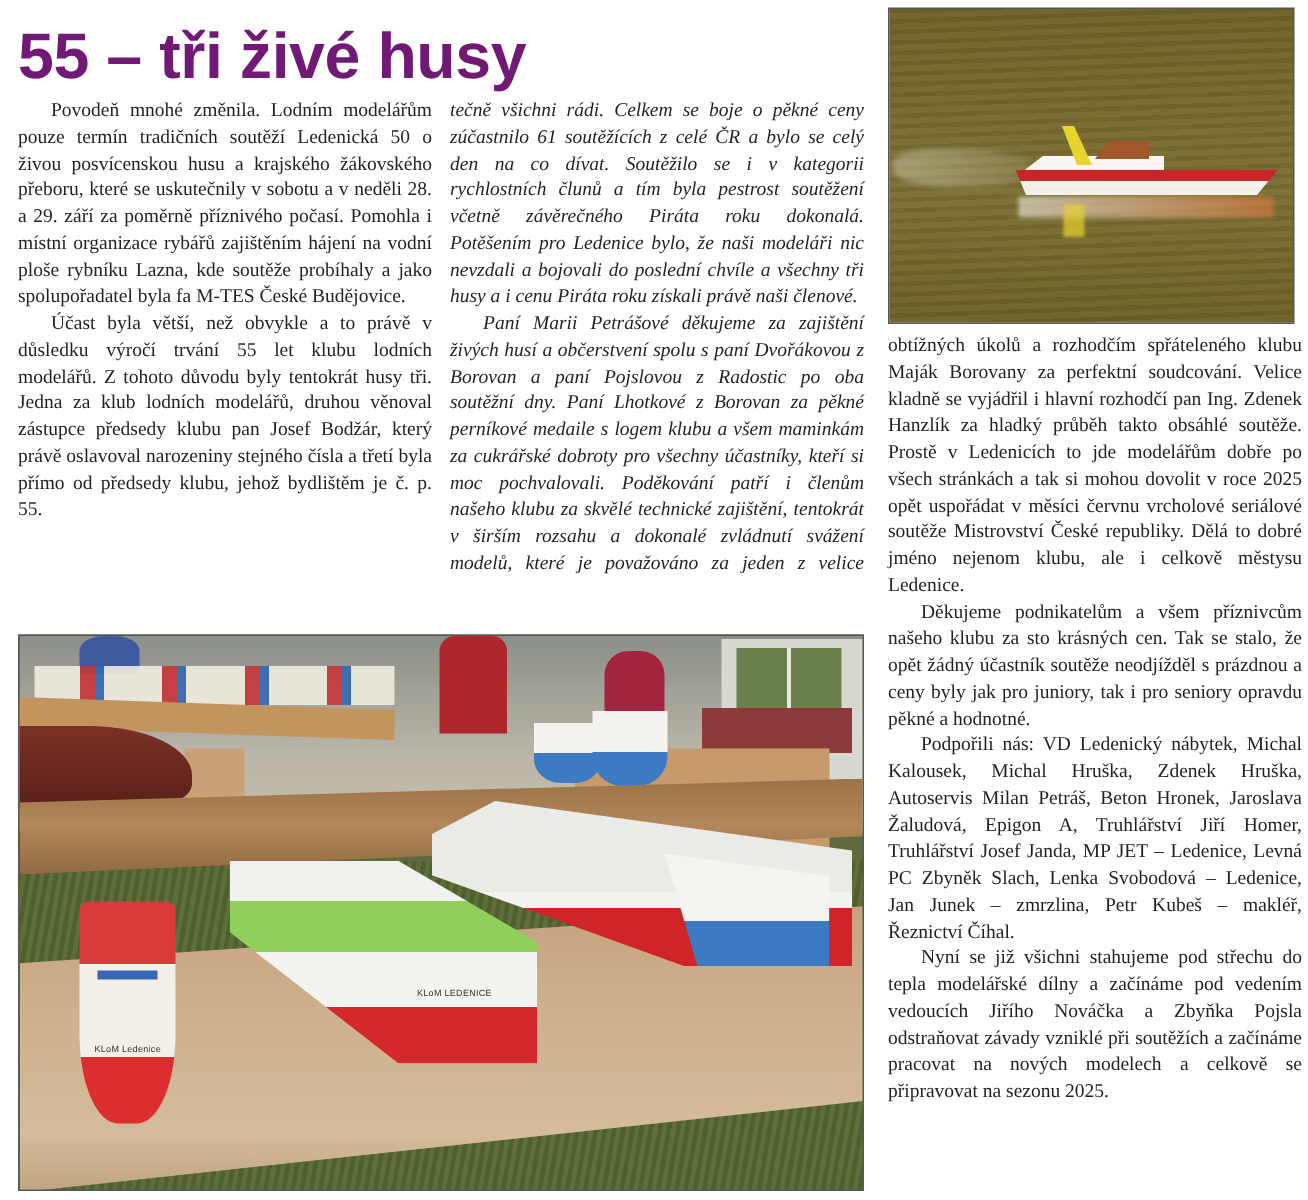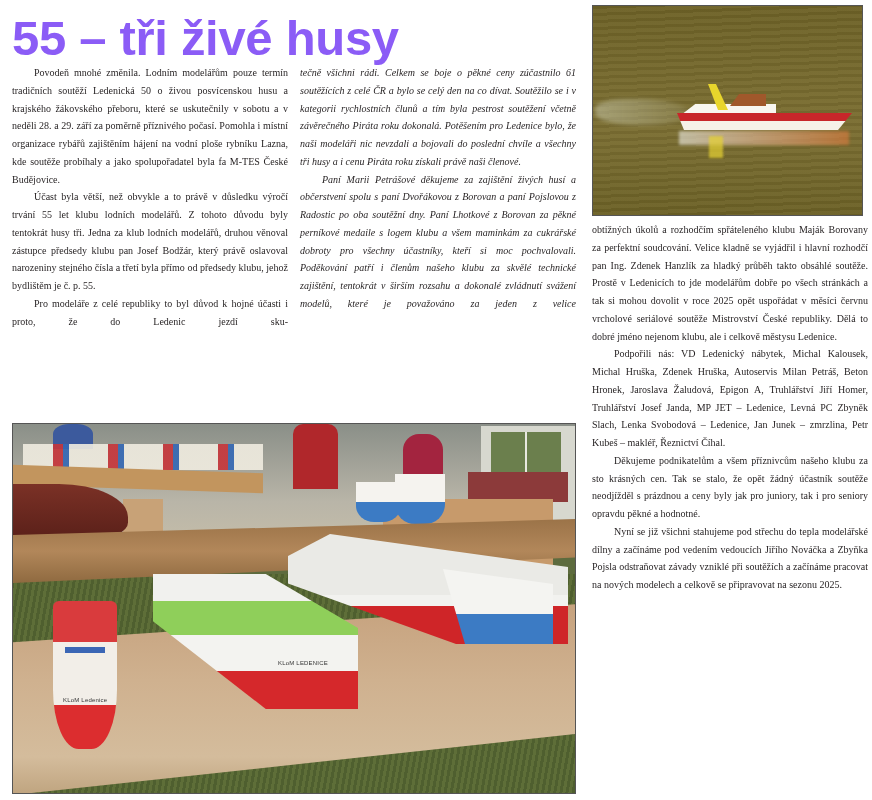--- a/index.html
+++ b/index.html
@@ -2,26 +2,26 @@
 <html><head>
 <meta charset="utf-8">
 <style>
   * { box-sizing: border-box; margin: 0; padding: 0; }
   html, body { width: 872px; height: 800px; background: #ffffff; overflow: hidden; }
   body { position: relative; font-family: "Liberation Serif", serif; color: #231f20; }
 
   .title {
     position: absolute; left: 12px; top: 16px;
     font-family: "Liberation Sans", sans-serif; font-weight: bold;
-    font-size: 49px; letter-spacing: -0.3px; line-height: 44px; color: #8b5cf6;
+    font-size: 43px; letter-spacing: -0.3px; line-height: 44px; color: #701a75;
     white-space: nowrap;
   }
 
   .col {
-    position: absolute; font-size: 10px; line-height: 17.75px;
+    position: absolute; font-size: 13px; line-height: 17.75px;
     text-align: justify; hyphens: manual;
   }
   .col p { text-indent: 22px; }
   .col p.noindent { text-indent: 0; }
 
   #col1 { left: 12px; top: 64px; width: 276px; }
   #col2 { left: 300px; top: 64px; width: 276px; font-style: italic; }
   #col3a { left: 592px; top: 221px; width: 276px; }
 
   .photo { position: absolute; overflow: hidden; border: 1px solid #555; }
@@ -99,32 +99,31 @@
   .label-klom { position: absolute; font-family: "Liberation Sans", sans-serif; font-size: 6px; color: #333; letter-spacing: .2px; }
 </style>
 </head>
 <body>
 
 <h1 class="title">55 – tři živé husy</h1>
 
 <div class="col" id="col1">
   <p>Povodeň mnohé změnila. Lodním modelářům pouze termín tradičních soutěží Ledenická 50 o živou posvícenskou husu a krajského žákovského přeboru, které se uskutečnily v sobotu a v neděli 28. a 29. září za poměrně příznivého počasí. Pomohla i místní organizace rybářů zajištěním hájení na vodní ploše rybníku Lazna, kde soutěže probíhaly a jako spolupořadatel byla fa M-TES České Budějovice.</p>
   <p>Účast byla větší, než obvykle a to právě v důsledku výročí trvání 55 let klubu lodních modelářů. Z tohoto důvodu byly tentokrát husy tři. Jedna za klub lodních modelářů, druhou věnoval zástupce předsedy klubu pan Josef Bodžár, který právě oslavoval narozeniny stejného čísla a třetí byla přímo od předsedy klubu, jehož bydlištěm je č. p. 55.</p>
-  <p style="text-align-last: justify;">Pro modeláře z celé republiky to byl důvod k hojné účasti i proto, že do Ledenic jezdí sku-</p>
 </div>
 
 <div class="col" id="col2">
   <p class="noindent">tečně všichni rádi. Celkem se boje o pěkné ceny zúčastnilo 61 soutěžících z celé ČR a bylo se celý den na co dívat. Soutěžilo se i v kategorii rychlostních člunů a tím byla pestrost soutěžení včetně závěrečného Piráta roku dokonalá. Potěšením pro Ledenice bylo, že naši modeláři nic nevzdali a bojovali do poslední chvíle a všechny tři husy a i cenu Piráta roku získali právě naši členové.</p>
   <p style="text-align-last: justify;">Paní Marii Petrášové děkujeme za zajištění živých husí a občerstvení spolu s paní Dvořákovou z Borovan a paní Pojslovou z Radostic po oba soutěžní dny. Paní Lhotkové z Borovan za pěkné perníkové medaile s logem klubu a všem maminkám za cukrářské dobroty pro všechny účastníky, kteří si moc pochvalovali. Poděkování patří i členům našeho klubu za skvělé technické zajištění, tentokrát v širším rozsahu a dokonalé zvládnutí svážení modelů, které je považováno za jeden z velice</p>
 </div>
 
 <div class="col" id="col3a">
   <p class="noindent">obtížných úkolů a rozhodčím spřáteleného klubu Maják Borovany za perfektní soudcování. Velice kladně se vyjádřil i hlavní rozhodčí pan Ing. Zdenek Hanzlík za hladký průběh takto obsáhlé soutěže. Prostě v Ledenicích to jde modelářům dobře po všech stránkách a tak si mohou dovolit v roce 2025 opět uspořádat v měsíci červnu vrcholové seriálové soutěže Mistrovství České republiky. Dělá to dobré jméno nejenom klubu, ale i celkově městysu Ledenice.</p>
+  <p>Děkujeme podnikatelům a všem příznivcům našeho klubu za sto krásných cen. Tak se stalo, že opět žádný účastník soutěže neodjížděl s prázdnou a ceny byly jak pro juniory, tak i pro seniory opravdu pěkné a hodnotné.</p>
   <p>Podpořili nás: VD Ledenický nábytek, Michal Kalousek, Michal Hruška, Zdenek Hruška, Autoservis Milan Petráš, Beton Hronek, Jaroslava Žaludová, Epigon A, Truhlářství Jiří Homer, Truhlářství Josef Janda, MP JET – Ledenice, Levná PC Zbyněk Slach, Lenka Svobodová – Ledenice, Jan Junek – zmrzlina, Petr Kubeš – makléř, Řeznictví Číhal.</p>
-  <p>Děkujeme podnikatelům a všem příznivcům našeho klubu za sto krásných cen. Tak se stalo, že opět žádný účastník soutěže neodjížděl s prázdnou a ceny byly jak pro juniory, tak i pro seniory opravdu pěkné a hodnotné.</p>
   <p>Nyní se již všichni stahujeme pod střechu do tepla modelářské dílny a začínáme pod vedením vedoucích Jiřího Nováčka a Zbyňka Pojsla odstraňovat závady vzniklé při soutěžích a začínáme pracovat na nových modelech a celkově se připravovat na sezonu 2025.</p>
 
 </div>
 
 <div class="photo" id="photo-boat">
   <div class="wake"></div>
   <div class="reflect"></div>
   <div class="reflect2"></div>
   <div class="deck"></div>
   <div class="fin"></div>

